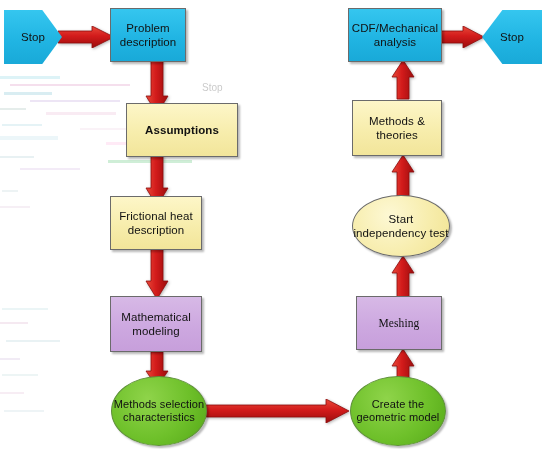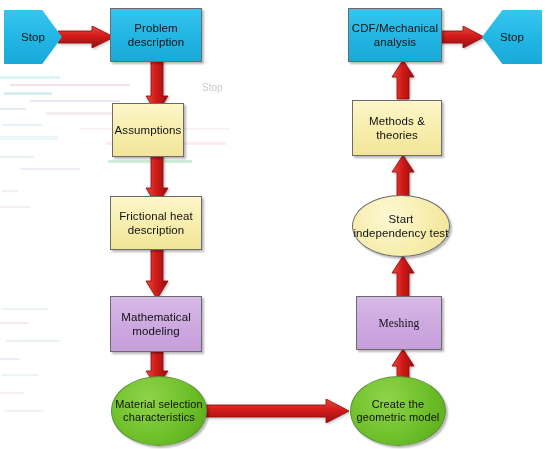--- a/index.html
+++ b/index.html
@@ -178,38 +178,38 @@
   </svg>
 
   <svg class="arrow" style="left:441px; top:26px;" width="44" height="22" viewBox="0 0 44 22">
     <polygon points="0,5 22,5 22,0 43,11 22,22 22,17 0,17" fill="url(#gR1)" stroke="#8d0b0b" stroke-width="0.8"></polygon>
   </svg>
 
   <div class="node penta-right" style="left:4px; top:10px; width:58px; height:54px;">
     <span class="lbl">Stop</span>
   </div>
 
-  <div class="node rect fill-blue" style="left:110px; top:8px; width:92px; height:54px;">
+  <div class="node rect fill-blue" style="left:110px; top:8px; width:76px; height:54px;">
     <span>Problem description</span>
   </div>
 
-  <div class="node rect fill-yellow" style="left:112px; top:103px; width:72px; height:54px;">
+  <div class="node rect fill-yellow" style="left:126px; top:103px; width:112px; height:54px;font-weight:bold;">
     <span>Assumptions</span>
   </div>
 
   <div class="node rect fill-yellow" style="left:110px; top:196px; width:92px; height:54px;">
     <span>Frictional heat description</span>
   </div>
 
   <div class="node rect fill-purple" style="left:110px; top:296px; width:92px; height:56px;">
     <span>Mathematical modeling</span>
   </div>
 
   <div class="node ellipse" style="left:111px; top:376px; width:96px; height:70px; font-size:11px;">
-    <span>Material selection characteristics</span>
+    <span>Methods selection characteristics</span>
   </div>
 
   <div class="node ellipse" style="left:350px; top:376px; width:96px; height:70px; font-size:11px;">
     <span>Create the geometric model</span>
   </div>
 
   <div class="node rect fill-purple" style="left:356px; top:296px; width:86px; height:54px;font-family:Liberation Serif, serif;">
     <span>Meshing</span>
   </div>
 

